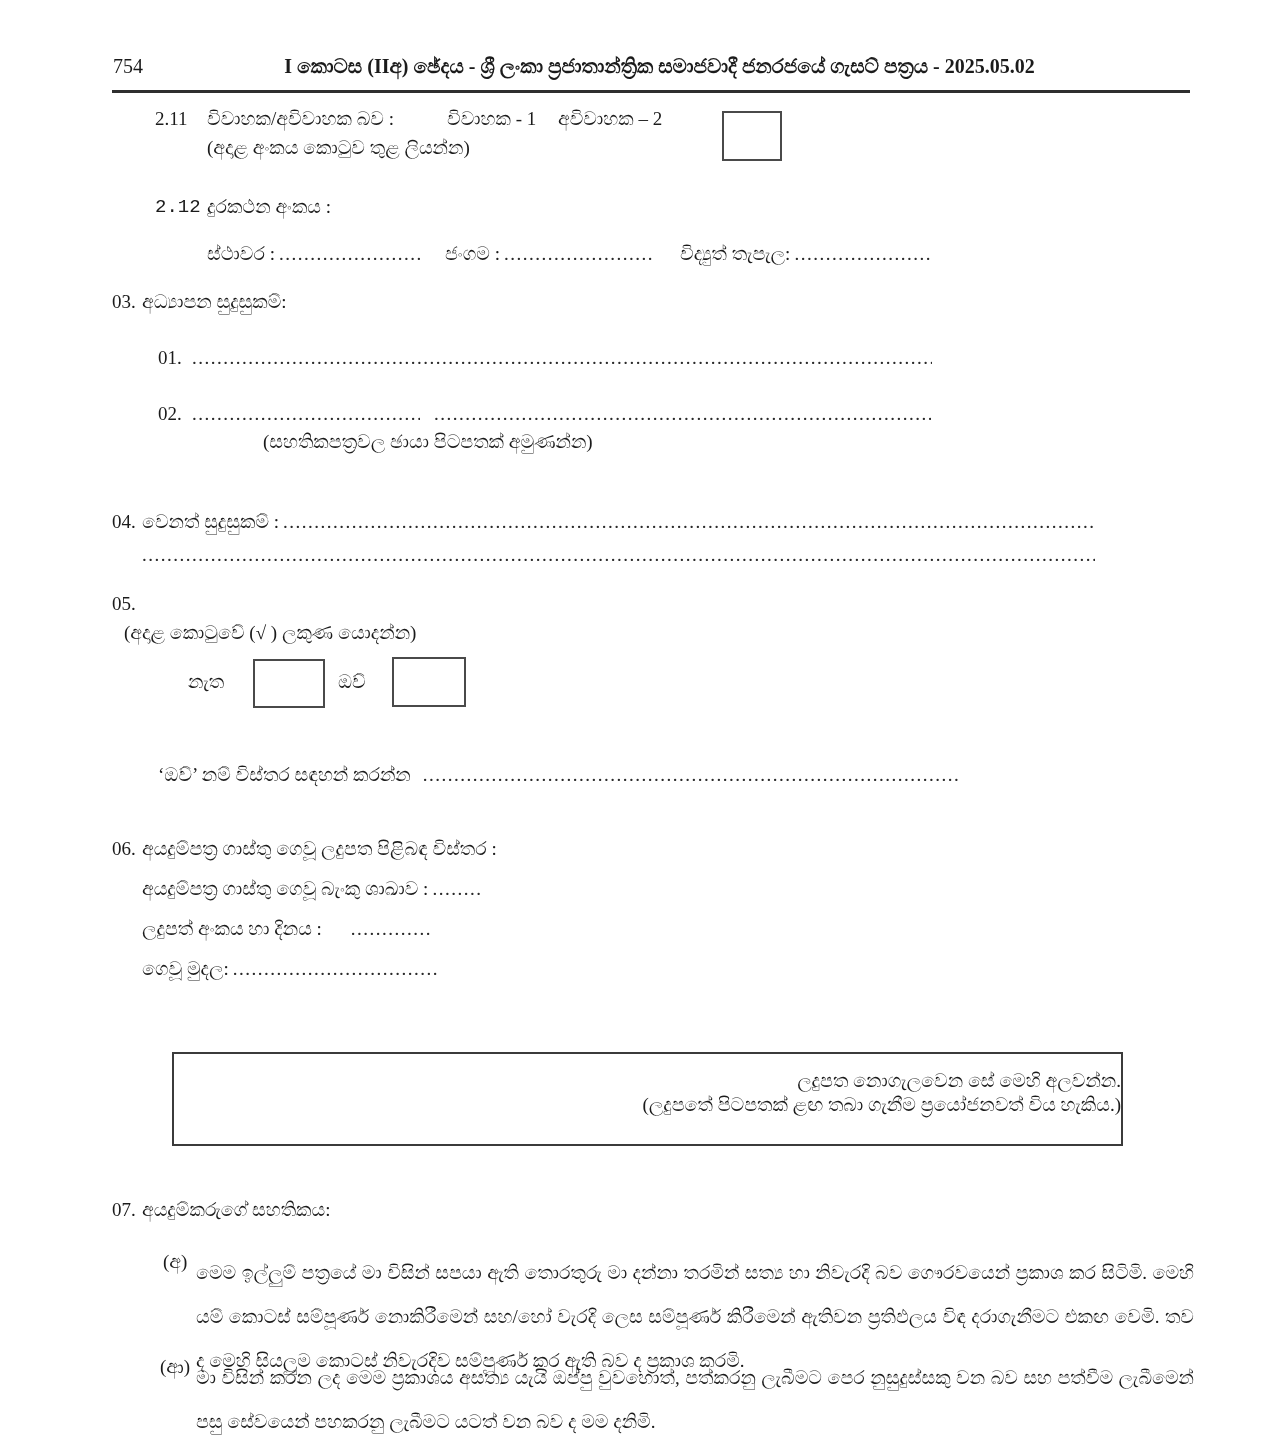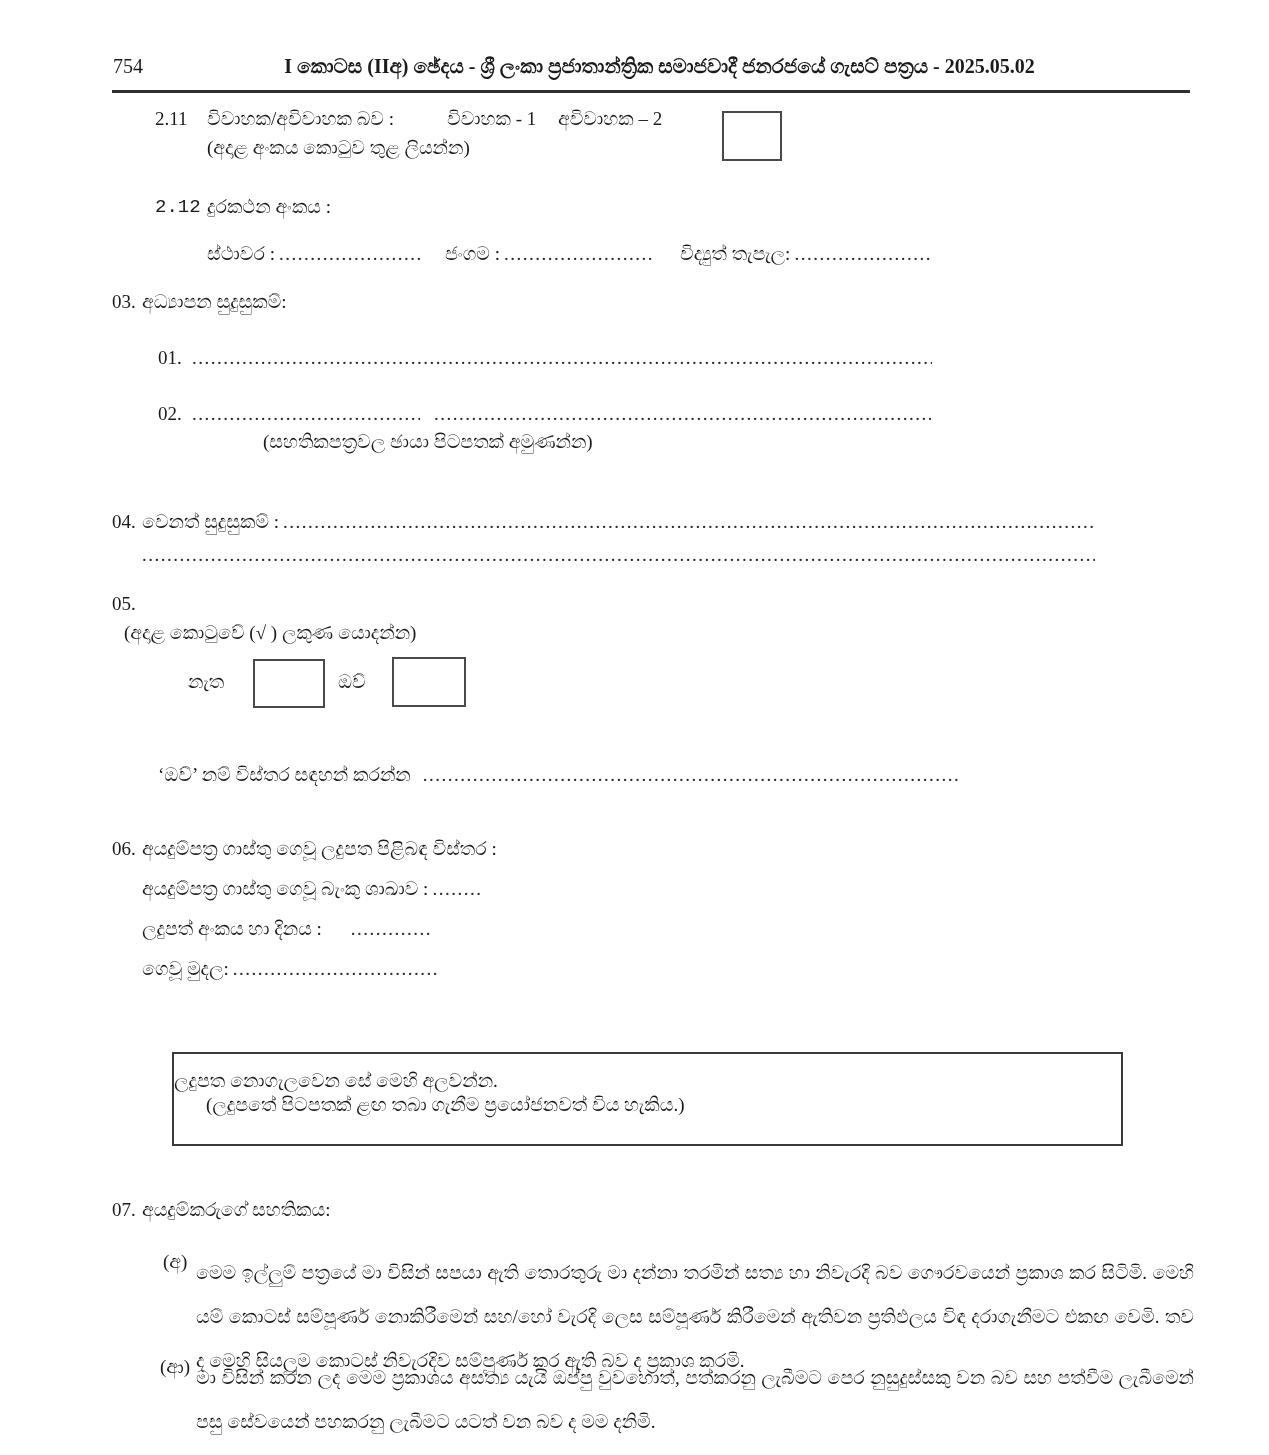--- a/index.html
+++ b/index.html
@@ -40,21 +40,21 @@
   .field .grow { flex:1 1 auto; min-width:0; margin-left:4px; }
   .para {
     position:absolute;
     white-space:normal;
     text-align:justify;
     line-height:44px;
   }
   .rcpt-box {
     position:absolute; left:172px; top:1052px; width:947px; height:90px;
     border:2px solid #3b3b3b;
-    text-align:left;
+    text-align:right;
   }
   .rcpt-line1 { margin-top:16px; }
   .rcpt-line2 { margin-top:2px;padding-left:32px; }
 </style>
 </head>
 <body>
 
 <div class="page">
 
   <div class="hdr-num">754</div>

